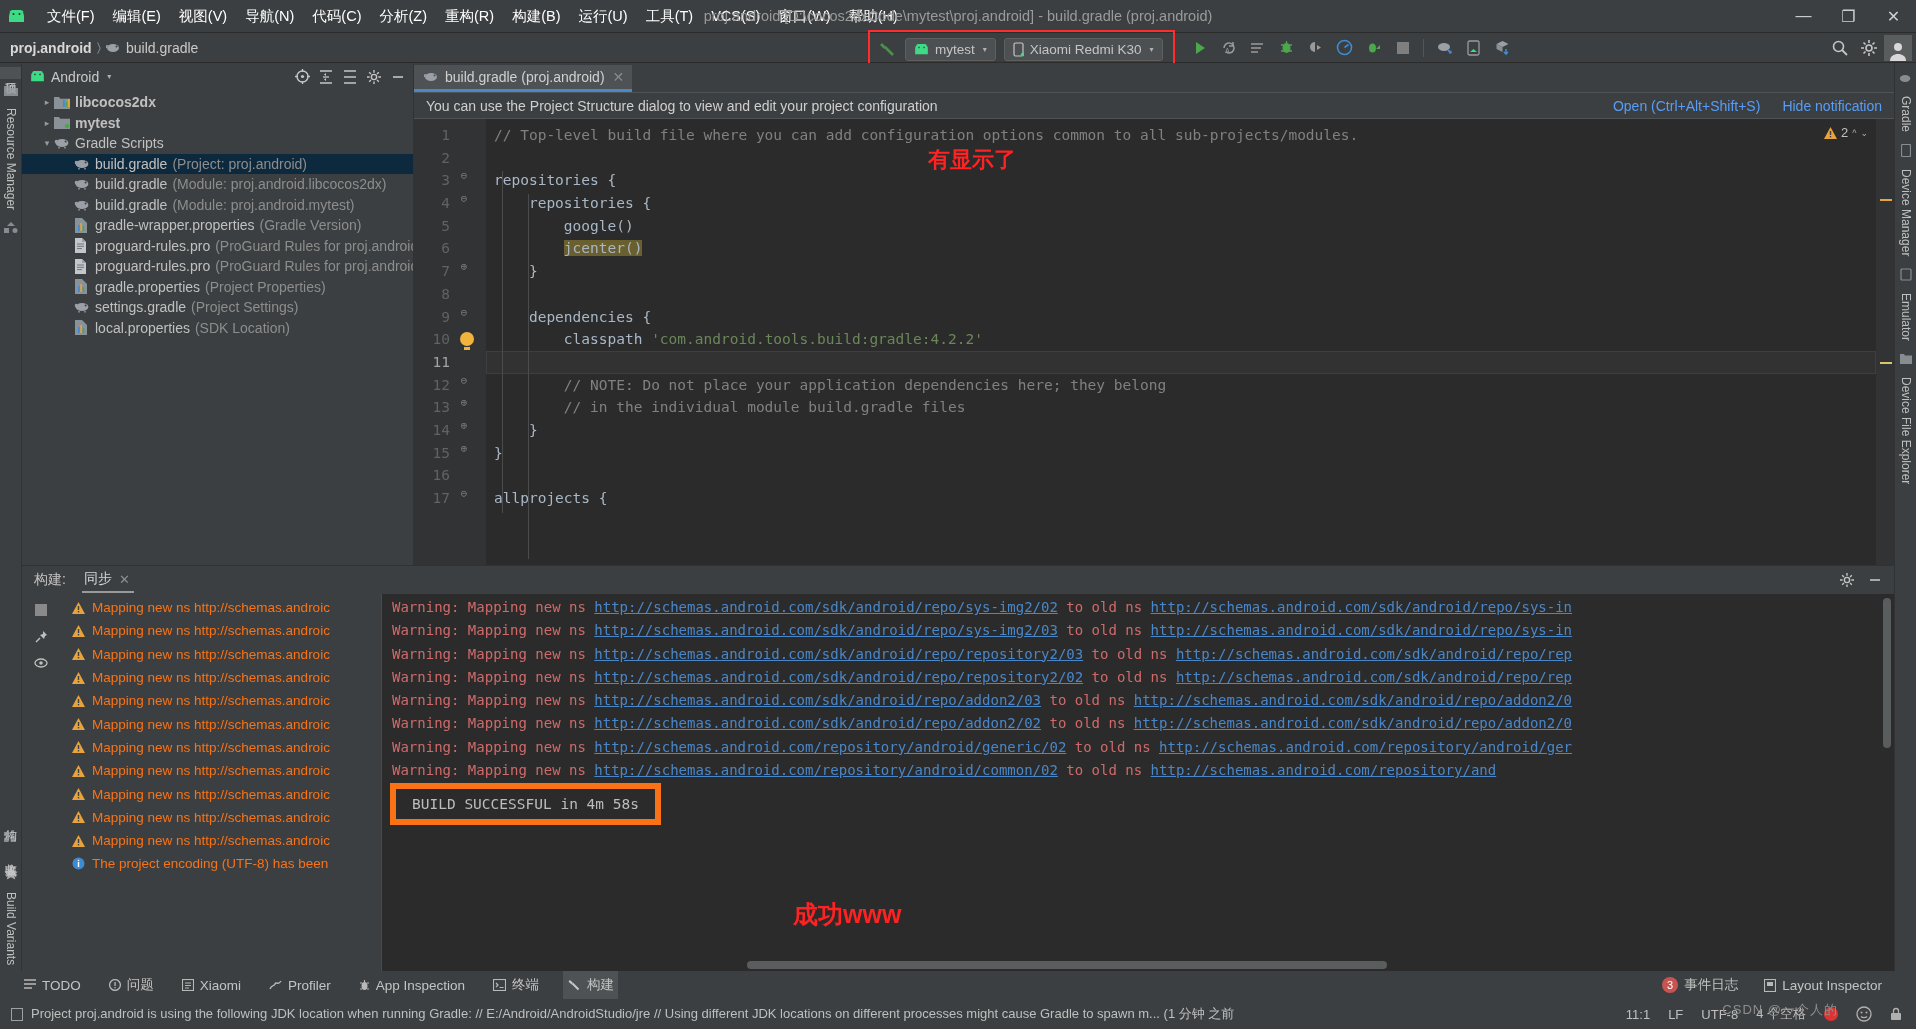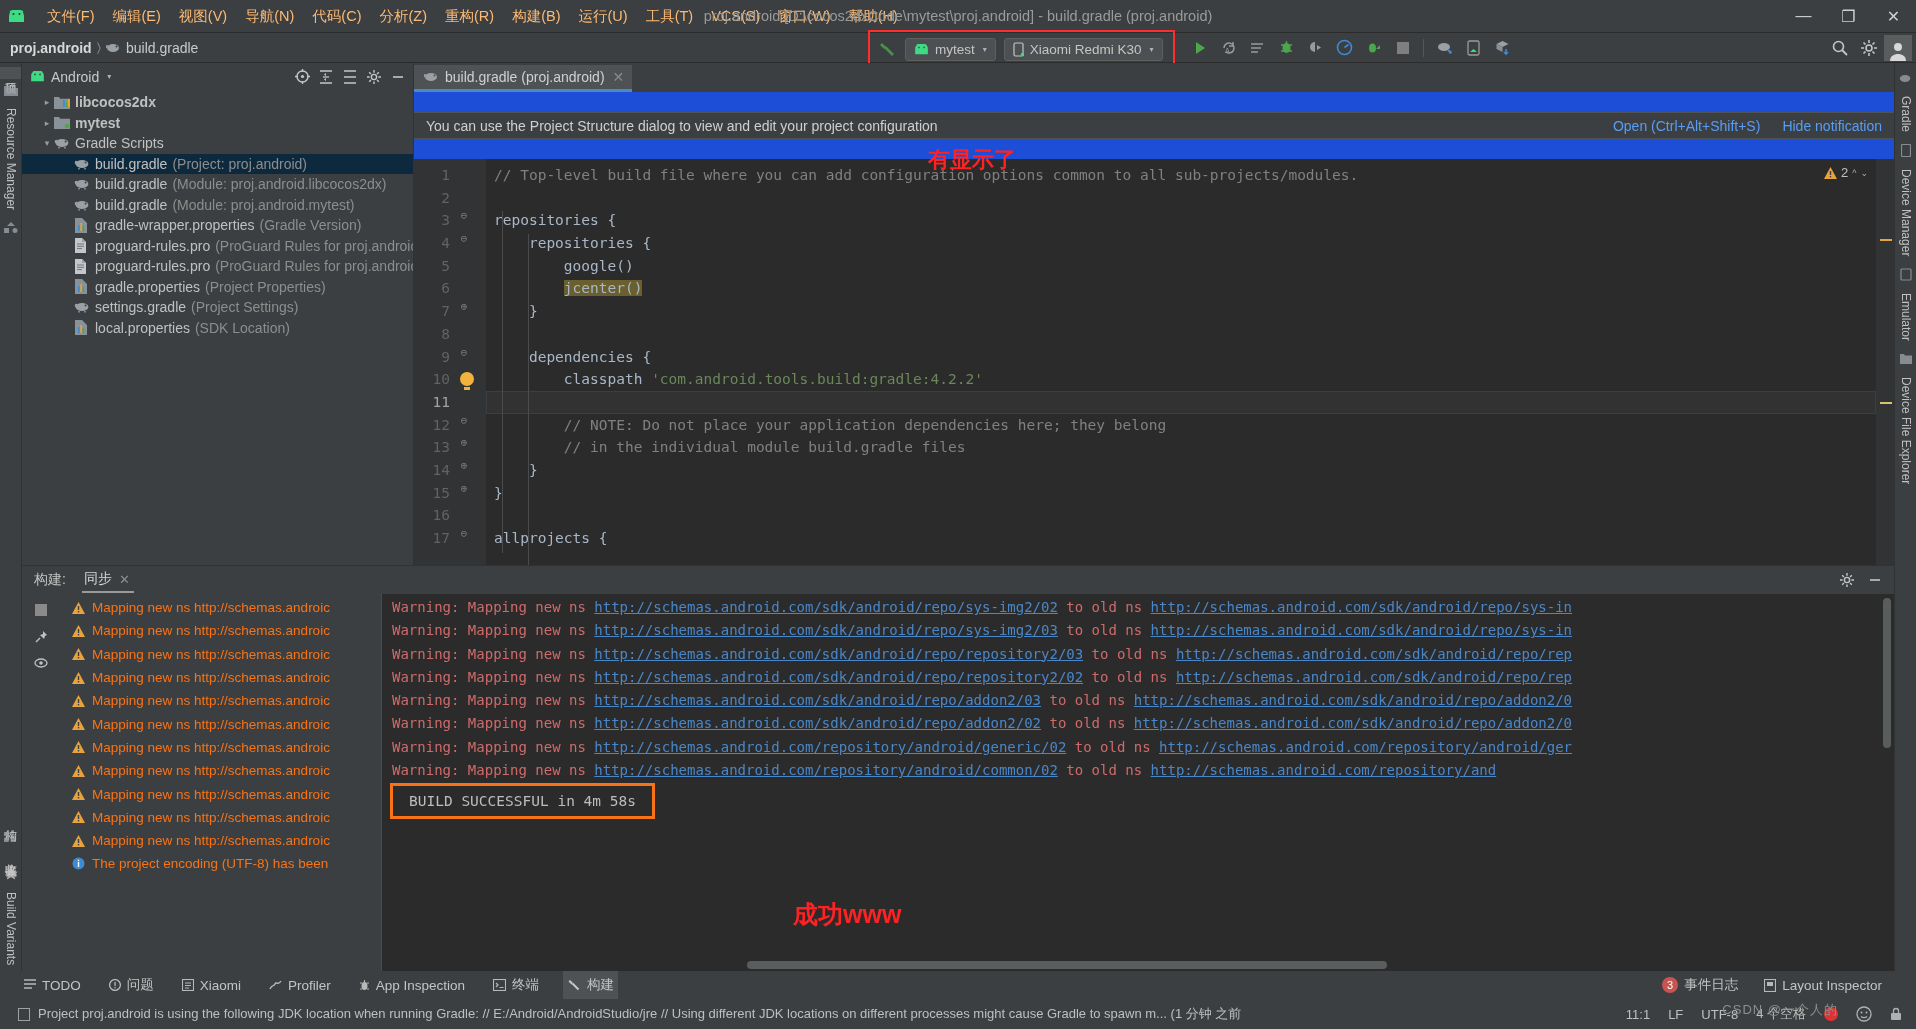--- a/index.html
+++ b/index.html
@@ -16,21 +16,21 @@
   
   .titlebar {
     height: 33px; background: #3c3f41;
     display: flex; align-items: center;
     border-bottom: 1px solid #2b2b2b;
     position: relative;
   }
   .logo-droid { width: 26px; margin-left: 8px; text-align: center; }
   .menu { display: flex; align-items: center; margin-left: 4px; }
   .menu-item {
-    padding: 4px 9px; color: #fdba74; font-size: 14.5px; white-space: nowrap;
+    padding: 4px 9px; color: #ffffff; font-size: 14.5px; white-space: nowrap;
     cursor: default;
   }
   .win-title {
     position: absolute; left: 0; right: 0; text-align: center;
     color: #9a9a9a; font-size: 14.5px; pointer-events: none;
   }
   .win-ctrls {
     margin-left: auto; display: flex; align-items: center; height: 100%;
     position: relative; z-index: 3;
   }
@@ -110,21 +110,21 @@
   .trow .tico { width: 20px; text-align: center; flex: none; }
   .trow .tlabel { margin-left: 1px; }
   .trow .tlabel.b { font-weight: bold; }
   .trow .tsub { color: #8d8d8d; margin-left: 5px; }
   .tree-hscroll {
     height: 10px; margin: 4px 6px 3px 22px; background: #3c3f41;
   }
   .tree-hscroll i { display:block; height: 6px; width: 340px; background: #5a5d5e; border-radius: 3px; }
 
   
-  .editorcol { flex: 1; display: flex; flex-direction: column; min-width: 0; background: #1d4ed8; gap: 20px; }
+  .editorcol { flex: 1; display: flex; flex-direction: column; min-width: 0; background: #a16207; }
   .tabbar { height: 29px; background: #3c3f41; display: flex; align-items: flex-end; }
   .etab {
     display: flex; align-items: center; gap: 6px; height: 27px;
     padding: 0 8px 0 10px; background: #4e5254; border-bottom: 3px solid #4a88c7;
     font-size: 14px; color: #d0d0d0;
   }
   .etab .x { color: #8a8a8a; font-size: 14px; margin-left: 2px; }
 
   .notifbar {
     height: 27px; background: #3c3f41; border-top: 1px solid #4f5355;
@@ -203,21 +203,21 @@
           font-size: 13.5px; color: #f97316; white-space: nowrap; }
   .wicon { color: #e8a33d; font-size: 13px; }
   .bp-log {
     flex: 1; overflow: hidden; background: #2b2b2b; font-family: "DejaVu Sans Mono", monospace;
     font-size: 14px; position: relative; padding-top: 2px;
   }
   .lrow { height: 23.3px; line-height: 23.3px; white-space: pre; padding-left: 10px; }
   .lwarn { color: #cf6a6a; }
   .lurl { color: #4a87c9; text-decoration: underline; }
   .build-ok-box {
-    position: absolute; left: 8px; top: 189px; border: 3px solid #f97316;
+    position: absolute; left: 8px; top: 189px; border: 6px solid #f97316;
     padding: 7px 16px; color: #bcbcbc; font-family: "DejaVu Sans Mono", monospace;
     font-size: 14.5px;
   }
   .bp-scroll-h { position: absolute; left: 365px; right: 24px; bottom: 2px; height: 8px; }
   .bp-scroll-h i { display: block; height: 8px; width: 640px; background: #5a5d5e; border-radius: 4px; }
   .bp-vscroll { position: absolute; right: 3px; top: 4px; width: 8px; height: 150px;
                 background: #5a5d5e; border-radius: 4px; }
 
   
   .anno { position: absolute; color: #ff2222; font-weight: bold; pointer-events: none; }
@@ -228,21 +228,21 @@
   .statusbar { position: absolute; left: 0; right: 0; bottom: 0; height: 58px; background: #3c3f41; }
   .sb-tabs { height: 28px; display: flex; align-items: center; padding-left: 20px; gap: 20px; }
   .sb-tab { display: flex; align-items: center; gap: 6px; font-size: 13.5px; color: #c3c3c3; height: 28px; padding: 0 4px; }
   .sb-tab.active { background: #4e5254; }
   .sb-right { margin-left: auto; display: flex; align-items: center; gap: 18px; padding-right: 30px; }
   .count-badge {
     background: #c75450; color: #fff; border-radius: 50%; width: 16px; height: 16px;
     font-size: 11px; display: inline-flex; align-items: center; justify-content: center;
   }
   .sb-msg {
-    height: 30px; display: flex; align-items: center; padding-left: 18px;
+    height: 30px; display: flex; align-items: center; padding-left: 11px;
     font-size: 13px; color: #bfbfbf; gap: 8px;
   }
   .sb-msg-right { margin-left: auto; display: flex; align-items: center; gap: 18px; padding-right: 14px; }
   .wm { position: absolute; right: 78px; bottom: 10px; color: #8d8d8d; font-size: 13px; letter-spacing: 1px; }
   .reddot { width: 14px; height: 14px; border-radius: 50%; background: #d33; display: inline-block; }
   svg { display: block; }
 </style>
 </head>
 <body>
 

